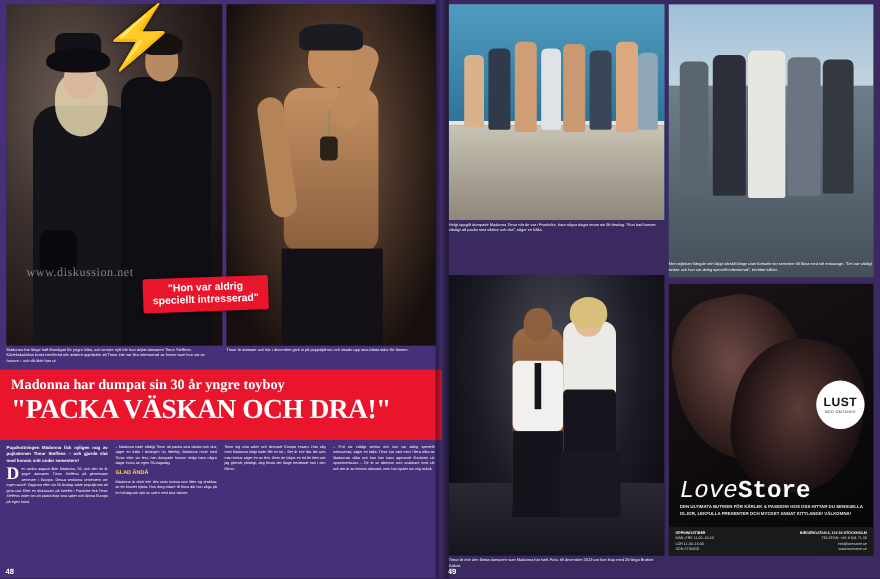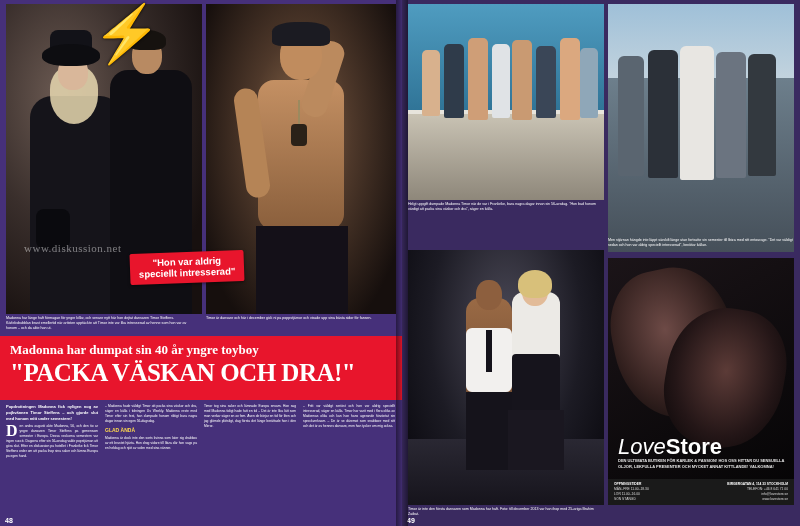--- a/index.html
+++ b/index.html
@@ -207,21 +207,21 @@
   }
   .lust-badge {
     position:absolute; right: 8px; top: 88px; width: 44px; height: 44px;
     background:#fff; border-radius:50%;
     display:flex; flex-direction:column; align-items:center; justify-content:center;
   }
   .lust-badge .l1 { font-size: 11px; font-weight: bold; color:#111; letter-spacing:.5px; }
   .lust-badge .l2 { font-size: 3.4px; color:#333; letter-spacing:.3px; }
   .ls-logo {
     position:absolute; left: 10px; top: 176px; width: 170px;
-    color:#fff; font-family:Liberation Sans, sans-serif; font-size: 22px;
+    color:#fff; font-family:Liberation Mono, monospace; font-size: 22px;
   }
   .ls-logo .lv { font-style: italic; }
   .ls-logo .st { font-weight: bold; }
   .ls-tag {
     position:absolute; left:10px; top: 200px; width: 170px;
     color:#e3e3e3; font-size: 4px; line-height: 1.5; font-weight: bold;
   }
   .ls-bar {
     position:absolute; left:0; bottom:0; width:100%; height: 26px;
     background:#1a1a1a; color:#ddd; font-size: 3.3px; padding: 3px 6px;
@@ -269,21 +269,21 @@
       <div class="fig ts-chain"></div>
       <div class="fig ts-pend"></div>
     </div>
 
     <div class="quote q-left">"Hon var aldrig speciellt intresserad"</div>
 
     <div class="caption cap-left">Madonna har länge haft förmågan för yngre killar, och senare nytt här hon dejtat dansaren Timor Steffens. Kärleksbubblan brast emellertid när artisten upptäckte att Timor inte var lika intresserad av henne som hon var av honom – och då åkte han ut.</div>
     <div class="caption cap-timor">Timor är dansare och här i december gick ni på poppstjärnor och visade upp sina bästa sidor för fansen.</div>
 
     <div class="headline-band">
-      <div class="kicker">Madonna har dumpat sin 40 år yngre toyboy</div>
+      <div class="kicker">Madonna har dumpat sin 30 år yngre toyboy</div>
       <div class="bighead">"PACKA VÄSKAN OCH DRA!"</div>
     </div>
 
     <div class="body-area">
       <div class="col c1">
         <div class="intro">Popdrottningen Madonna fick nyligen nog av pojkvännen Timor Steffens – och gjorde slut med honom mitt under semestern!</div>
         <div class="dropcap">Den andra augusti åkte Madonna, 56, och den tio år yngre dansaren Timor Steffens på gemensam semester i Europa. Dessa veckorna semestern var ingen succé. Dagarna efter sin 56-årsdag valde popstjärnan att göra slut. Efter en diskussion på hotellet i Frankrike fick Timor Steffens order om att packa ihop sina saker och lämna Europa på egen hand.</div>
       </div>
       <div class="col c2">
         <div>– Madonna hade väldigt Timor att packa sina väskor och dra, säger en källa i tidningen Us Weekly. Madonna reste med Timor efter sin fest, han dumpade honom riktigt bara några dagar innan sin egen 56-dagsdag.</div>
@@ -342,20 +342,24 @@
       <div class="st-w-corset"></div>
       <div class="st-w-skirt"></div>
       <div class="st-w-head"></div>
       <div class="st-w-hair"></div>
     </div>
     <div class="caption cap-stage">Timor är inte den första dansaren som Madonna har haft. Foto: till december 2013 var han ihop med 25-åriga Brahim Zaibat.</div>
 
     <div class="photo ph-lovestore">
       <div class="ls-body"></div>
       <div class="ls-body2"></div>
+      <div class="lust-badge">
+        <div class="l1">LUST</div>
+        <div class="l2">MED OMTANKE</div>
+      </div>
       <div class="ls-logo">
         <span class="lv">Love</span><span class="st">Store</span>
       </div>
       <div class="ls-tag">DEN ULTIMATA BUTIKEN FÖR KÄRLEK &amp; PASSION! HOS OSS HITTAR DU SENSUELLA OLJOR, LEKFULLA PRESENTER OCH MYCKET ANNAT KITTLANDE! VÄLKOMNA!</div>
       <div class="ls-bar">
         <div class="blk">
           <div class="hd">ÖPPNINGSTIDER</div>
           <div>
             <span>MÅN–FRE</span>
             <span>11.00–18.30</span>

